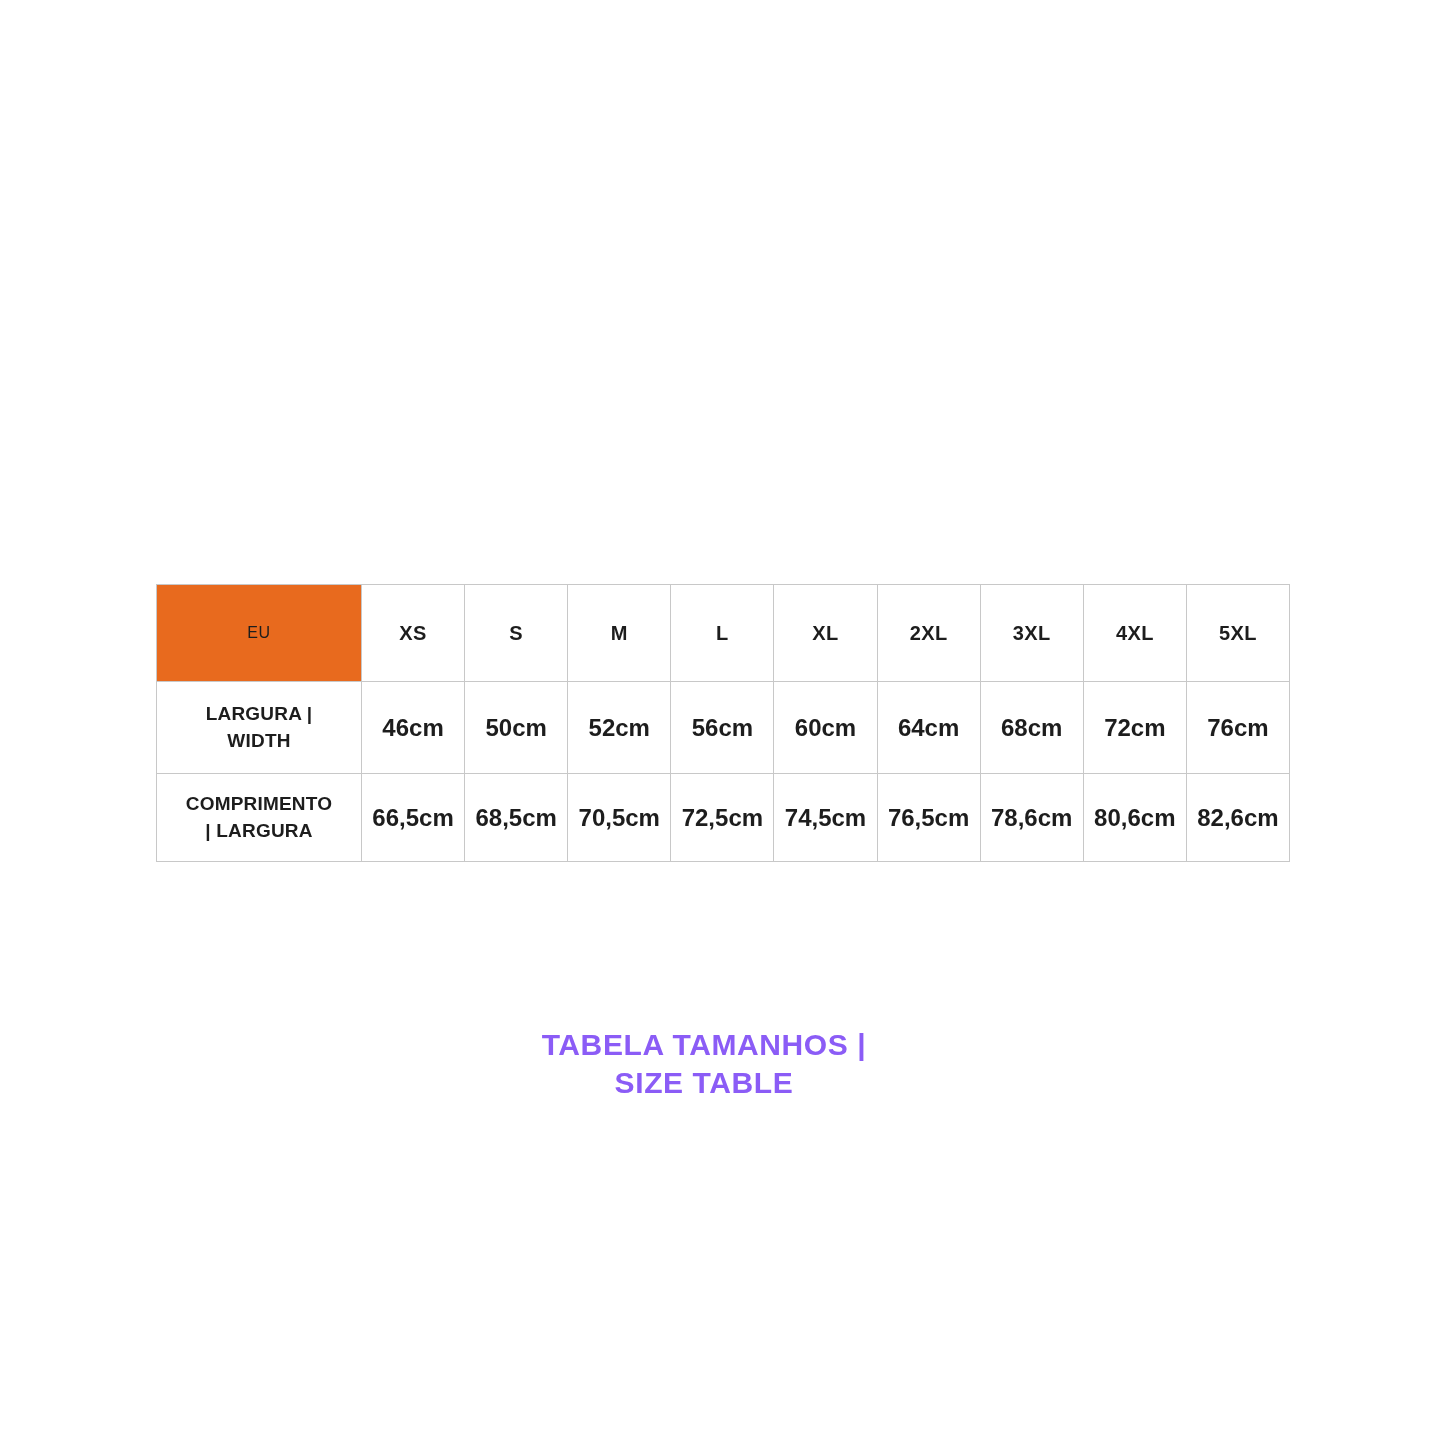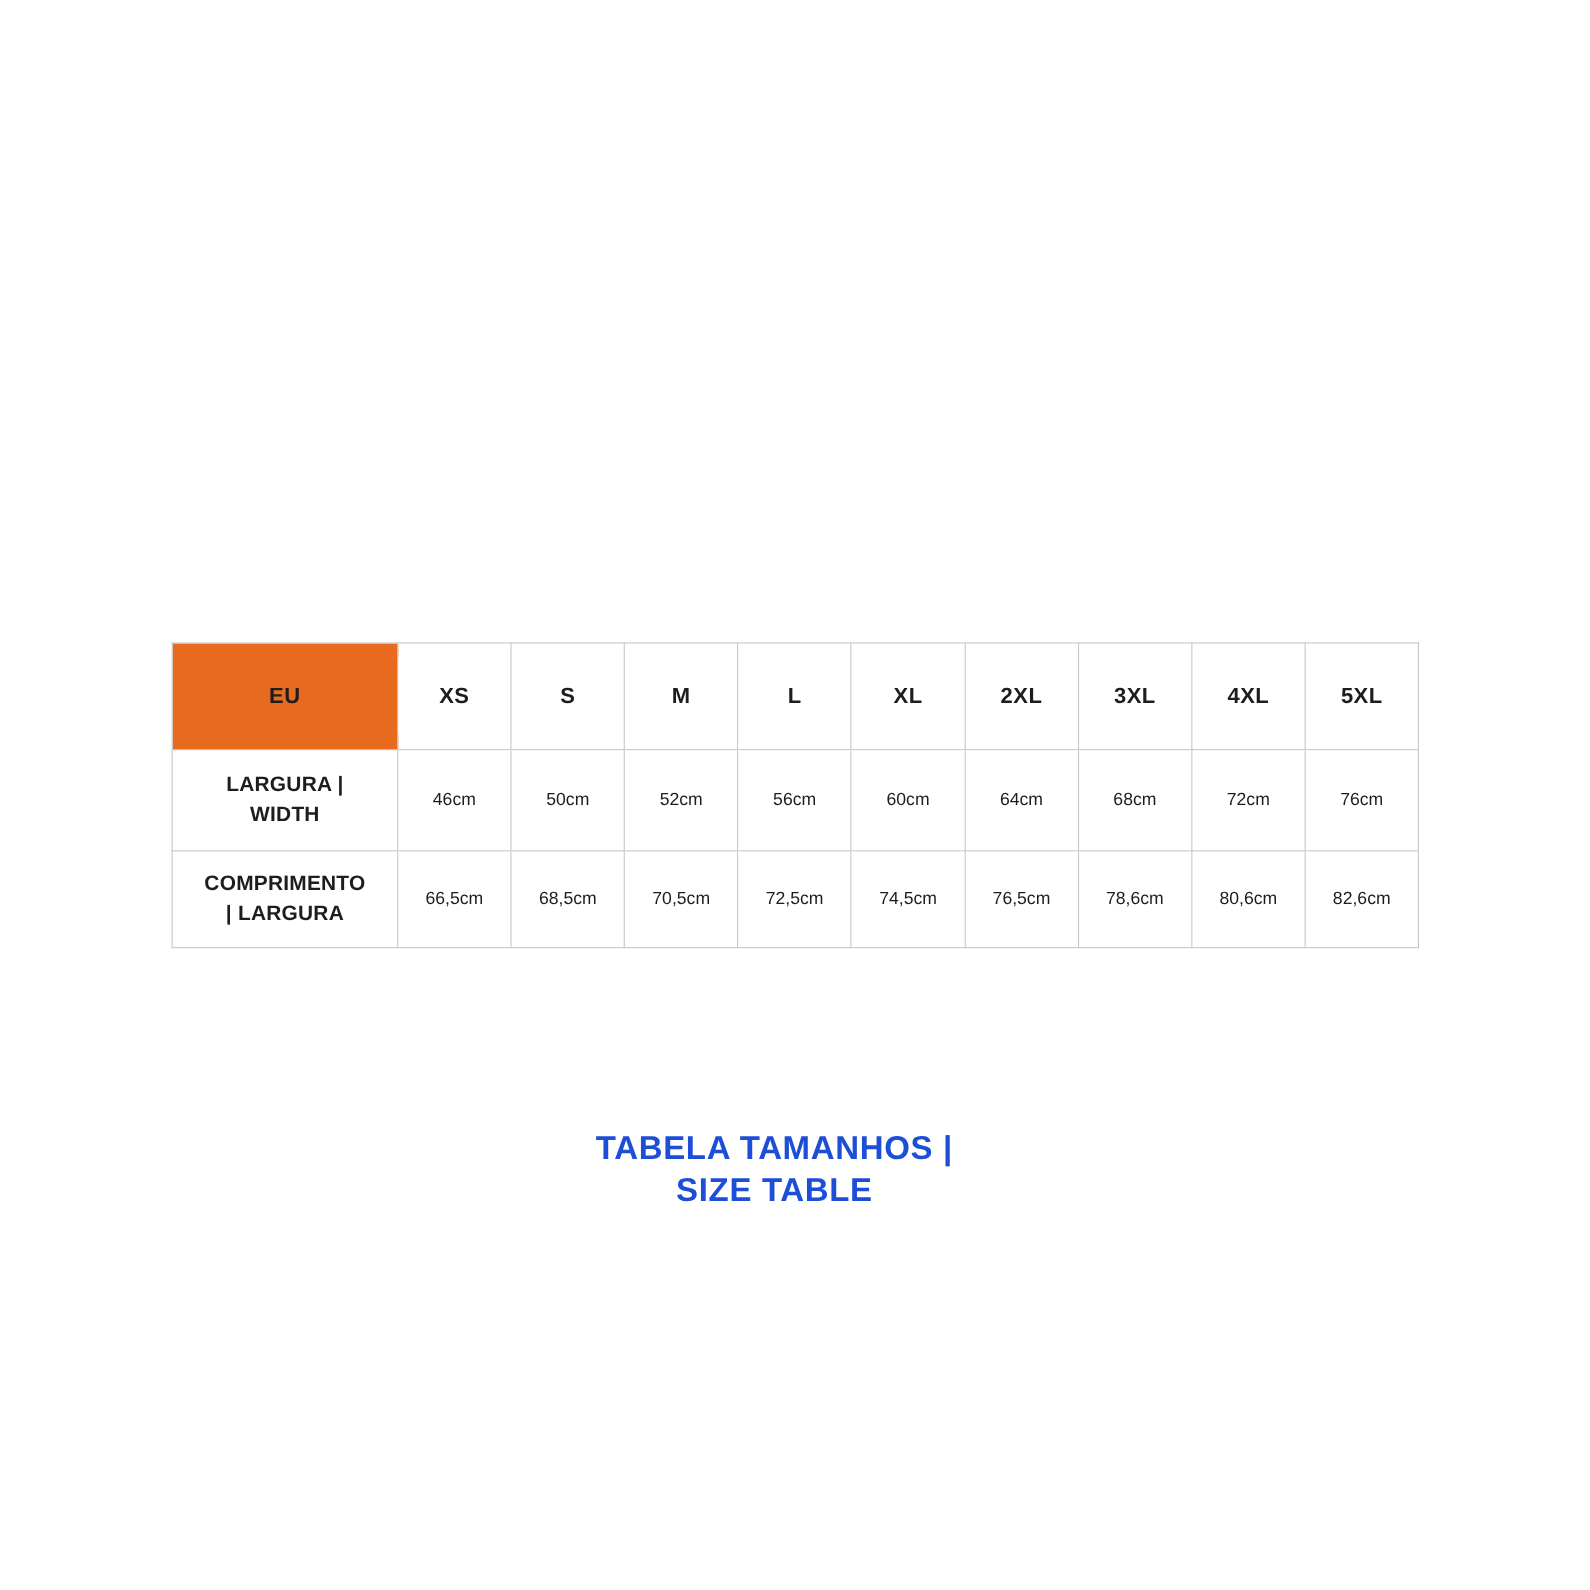--- a/index.html
+++ b/index.html
@@ -24,52 +24,52 @@
     vertical-align: middle;
     color: #1d1d1d;
     background: #ffffff;
   }
   .row-header { height: 97px; }
   .row-width  { height: 92px; }
   .row-length { height: 88px; }
   .eu-cell {
     background: #e86a1e !important;
     color: #231309;
-    font-weight: bold;
-    font-size: 20px;
+    font-weight: normal;
+    font-size: 16px;
     letter-spacing: 0.6px;
   }
   .size-head {
     font-weight: bold;
     font-size: 20px;
     letter-spacing: 0.4px;
     border-radius: 19px;
   }
   .row-label {
     font-weight: bold;
     font-size: 19px;
     letter-spacing: 0.2px;
     line-height: 1.4;
     padding: 0 28px;
   }
   .value-cell {
-    font-weight: normal;
-    font-size: 16px;
+    font-weight: bold;
+    font-size: 24px;
   }
   .table-title {
     position: absolute;
     top: 1026px;
     left: 704px;
     transform: translateX(-50%);
     text-align: center;
     font-weight: bold;
     font-size: 30px;
     line-height: 38px;
     letter-spacing: 0.6px;
-    color: #1d4ed8;
+    color: #8b5cf6;
     white-space: nowrap;
   }
 </style>
 </head>
 <body>
 
 <table class="size-table">
   <colgroup>
     <col style="width:205px">
     <col>

